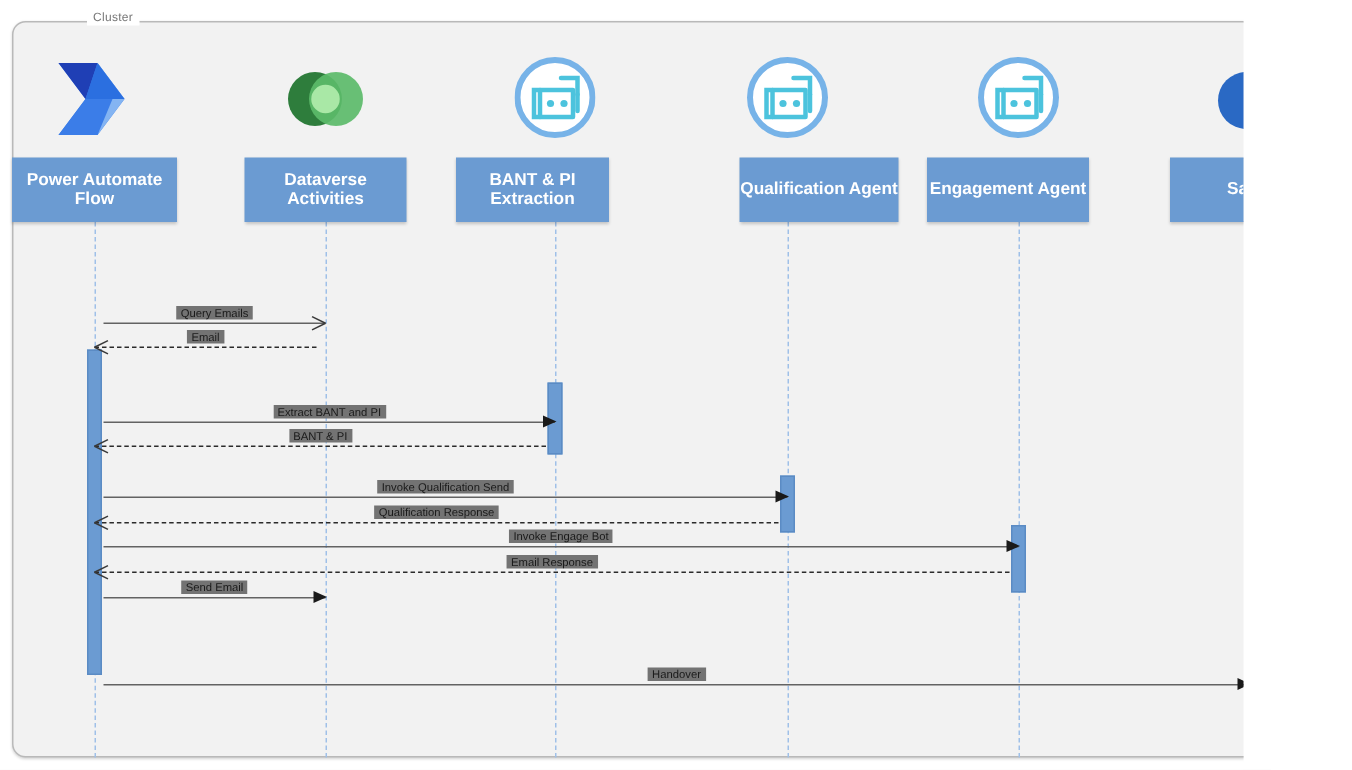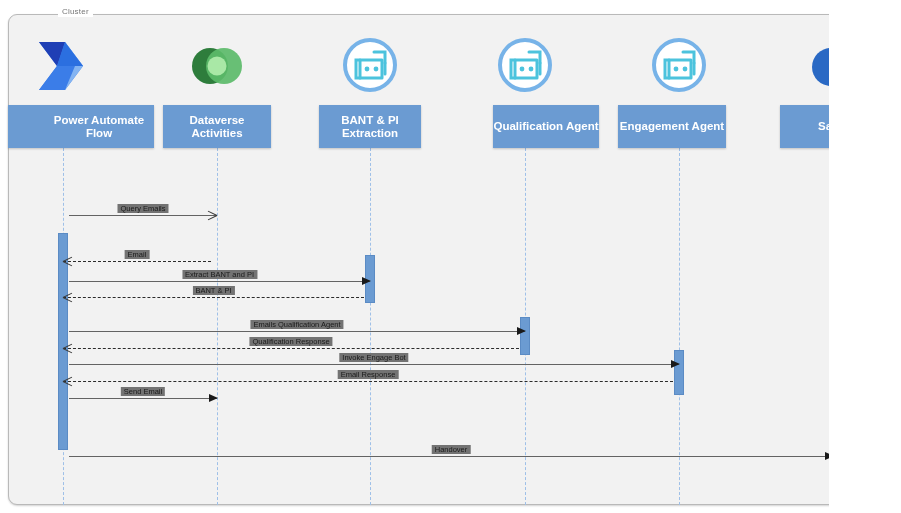--- a/index.html
+++ b/index.html
@@ -162,27 +162,27 @@
       </div>
       <div class="icon-wrap" style="left: 803px;">
         <svg class="sales-logo" viewBox="0 0 50 50" xmlns="http://www.w3.org/2000/svg">
           <circle cx="23" cy="27" r="19" fill="#2a69c4"></circle>
           <path d="M25 6 A21 21 0 0 1 46 27 L25 27 Z" fill="#4fa6e3"></path>
           <rect x="25" y="20" width="9" height="9" fill="#b8e4f7"></rect>
         </svg>
       </div>
     </div>
   <div id="heads">
-      <div class="head" style="left: 8px; width: 110px; padding-left: 36px;">
+      <div class="head" style="left: 8px; width: 110px;">
         <span>Power Automate Flow</span>
       </div>
       <div class="head" style="left: 163px; width: 108px;">
         <span>Dataverse Activities</span>
       </div>
-      <div class="head" style="left: 319px; width: 102px;">
+      <div class="head" style="left: 304px; width: 102px;">
         <span>BANT &amp; PI Extraction</span>
       </div>
       <div class="head" style="left: 472px; width: 106px; margin-left: 21px;">
         <span>Qualification Agent</span>
       </div>
       <div class="head" style="left: 618px; width: 108px;">
         <span>Engagement Agent</span>
       </div>
       <div class="head" style="left: 780px; width: 106px;">
         <span>Sales</span>
@@ -193,39 +193,39 @@
       <div class="activation" style="left: 365px; top: 255px; height: 48px;"></div>
       <div class="activation" style="left: 520px; top: 317px; height: 38px;"></div>
       <div class="activation" style="left: 674px; top: 350px; height: 45px;"></div>
     </div>
   <div id="messages">
       <div class="msg" style="left: 69px; top: 215px; width: 148px;">
         <div class="line"></div>
         <div class="ah-open-r"></div>
         <div class="label">Query Emails</div>
       </div>
-      <div class="msg dashed" style="left: 63px; top: 261px; width: 148px;">
+      <div class="msg dashed" style="left: 63px; top: 231px; width: 148px;">
         <div class="line"></div>
         <div class="ah-open-l"></div>
         <div class="label">Email</div>
       </div>
       <div class="msg" style="left: 69px; top: 281px; width: 301px; text-decoration: underline;">
         <div class="line"></div>
         <div class="ah-solid-r"></div>
         <div class="label">Extract BANT and PI</div>
       </div>
       <div class="msg dashed" style="left: 63px; top: 297px; width: 301px;">
         <div class="line"></div>
         <div class="ah-open-l"></div>
         <div class="label">BANT &amp; PI</div>
       </div>
       <div class="msg" style="left: 69px; top: 331px; width: 456px;">
         <div class="line"></div>
         <div class="ah-solid-r"></div>
-        <div class="label">Emails Qualification Agent</div>
+        <div class="label">Invoke Qualification Send</div>
       </div>
       <div class="msg dashed" style="left: 63px; top: 348px; width: 456px; text-align: right;">
         <div class="line"></div>
         <div class="ah-open-l"></div>
         <div class="label">Qualification Response</div>
       </div>
       <div class="msg" style="left: 69px; top: 364px; width: 610px;">
         <div class="line"></div>
         <div class="ah-solid-r"></div>
         <div class="label">Invoke Engage Bot</div>

